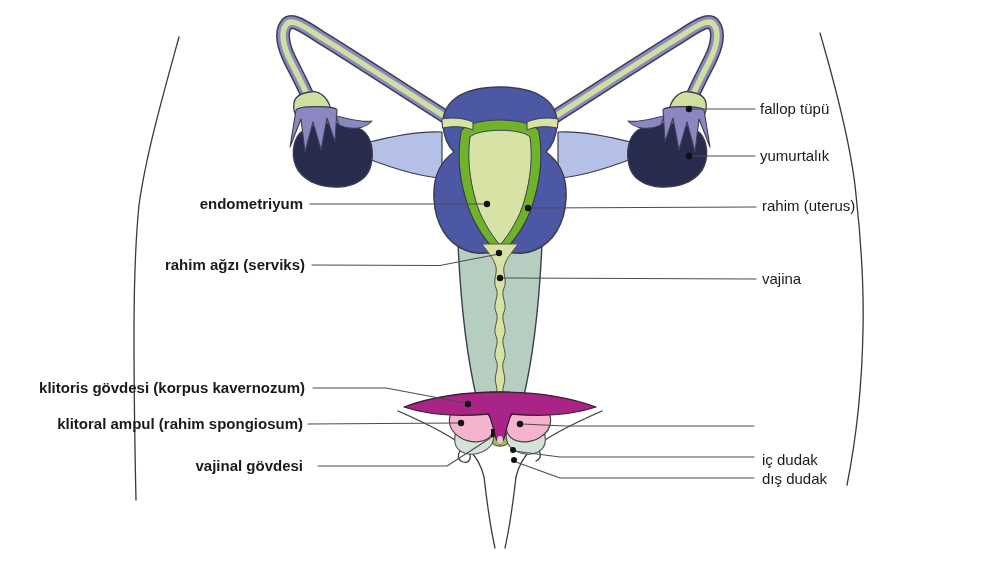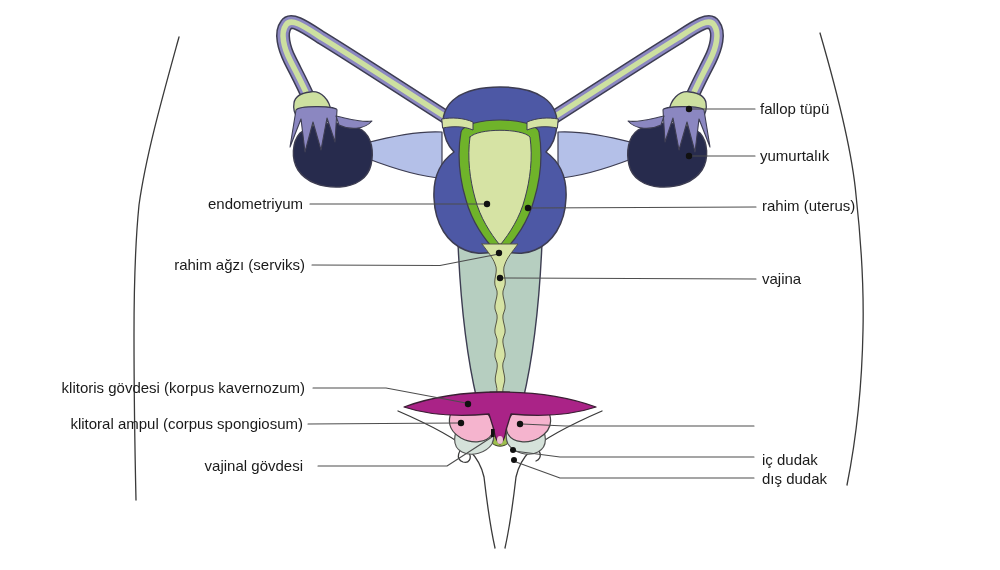--- a/index.html
+++ b/index.html
@@ -12,21 +12,21 @@
   html,body{margin:0;padding:0;background:#f2f2f2;}
   #stage{
     position:relative;width:1000px;height:570px;background:var(--bg);
     font-family:"Liberation Sans", sans-serif;overflow:hidden;margin:0 auto;
   }
   #art{position:absolute;left:0;top:0;}
   .lbl{
     position:absolute;font-size:15px;line-height:15.5px;color:var(--label);
     white-space:nowrap;
   }
-  .lbl.left{text-align:left;}
+  .lbl.left{text-align:left;font-weight:bold;}
   .lbl.right{text-align:left;}
 </style>
 </head>
 <body>
 
 <div id="stage">
 
   <svg id="art" width="1000" height="570" viewBox="0 0 1000 570" fill="none" stroke-linejoin="round" stroke-linecap="round">
 
     <g stroke="#3a3a3a" stroke-width="1.3">
@@ -128,21 +128,21 @@
       <circle cx="520" cy="424" r="3.2"></circle>
       <rect x="491" y="429" width="3.5" height="8"></rect>
       <circle cx="513" cy="450" r="3"></circle>
       <circle cx="514" cy="460" r="3"></circle>
     </g>
   </svg>
 
   <div class="lbl left" style="right:697px;top:196px;">endometriyum</div>
   <div class="lbl left" style="right:695px;top:257px;">rahim ağzı (serviks)</div>
   <div class="lbl left" style="right:695px;top:380px;">klitoris gövdesi (korpus kavernozum)</div>
-  <div class="lbl left" style="right:697px;top:416px;">klitoral ampul (corpus spongiosum)</div>
+  <div class="lbl left" style="right:697px;top:416px;">klitoral ampul (rahim spongiosum)</div>
   <div class="lbl left" style="right:697px;top:458px;">vajinal gövdesi</div>
 
   <div class="lbl right" style="left:760px;top:101px;">fallop tüpü</div>
   <div class="lbl right" style="left:760px;top:148px;">yumurtalık</div>
   <div class="lbl right" style="left:762px;top:198px;">rahim (uterus)</div>
   <div class="lbl right" style="left:762px;top:271px;">vajina</div>
   <div class="lbl right" style="left:762px;top:452px;">iç dudak</div>
   <div class="lbl right" style="left:762px;top:471px;">dış dudak</div>
 </div>
 

